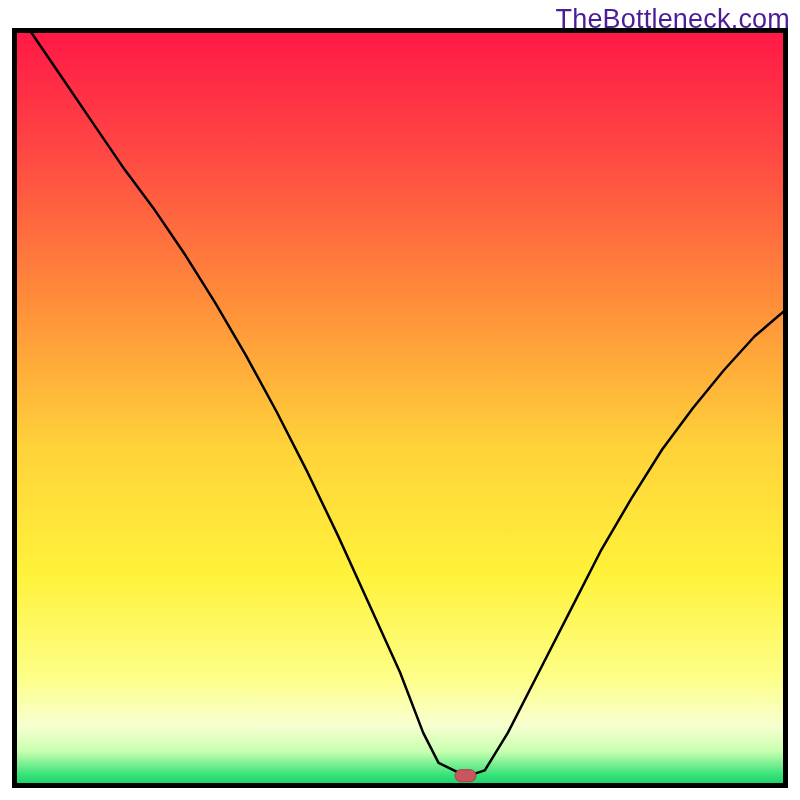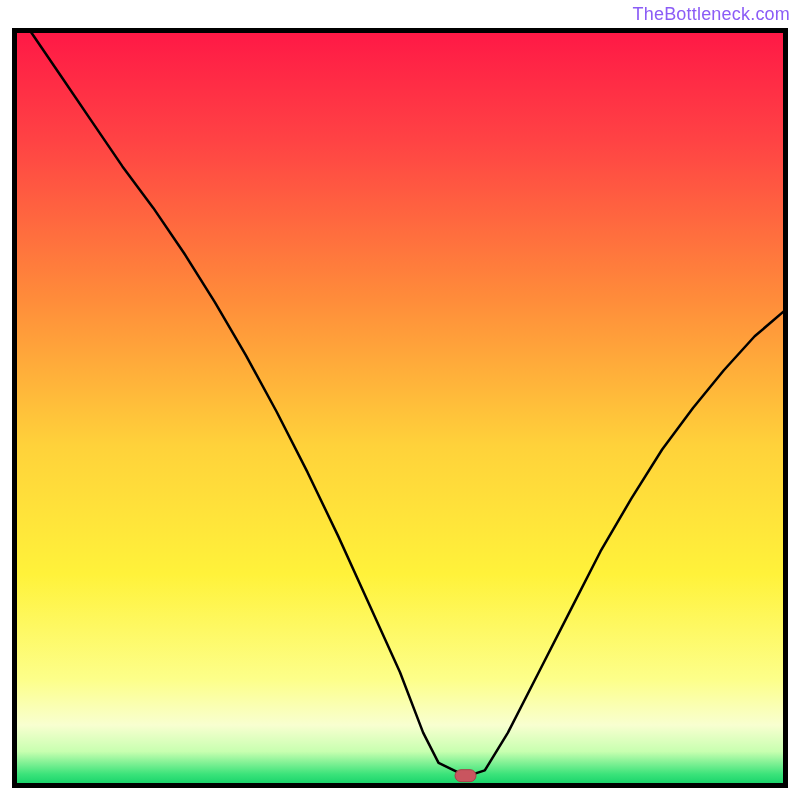--- a/index.html
+++ b/index.html
@@ -7,22 +7,22 @@
     padding: 0;
     width: 800px;
     height: 800px;
     background: #ffffff;
     font-family: Arial, Helvetica, sans-serif;
   }
   .watermark {
     position: absolute;
     top: 4px;
     right: 10px;
-    font-size: 18px;
-    color: #8b5cf6;
+    font-size: 27px;
+    color: #4c1d95;
     font-weight: 500;
     letter-spacing: 0.2px;
   }
   .frame {
     position: absolute;
     left: 12px;
     top: 28px;
     width: 776px;
     height: 760px;
     box-sizing: border-box;

